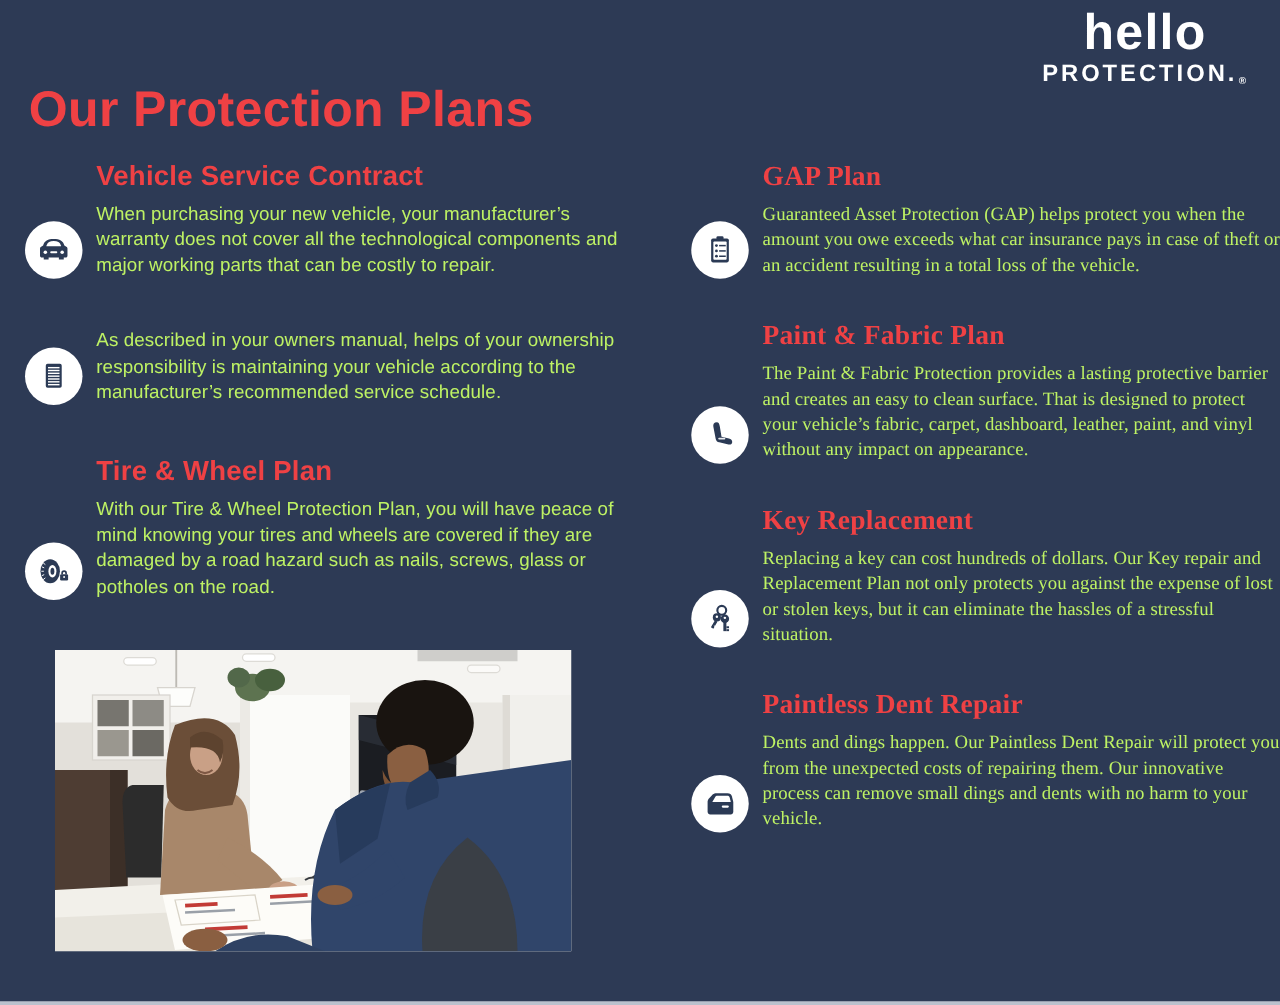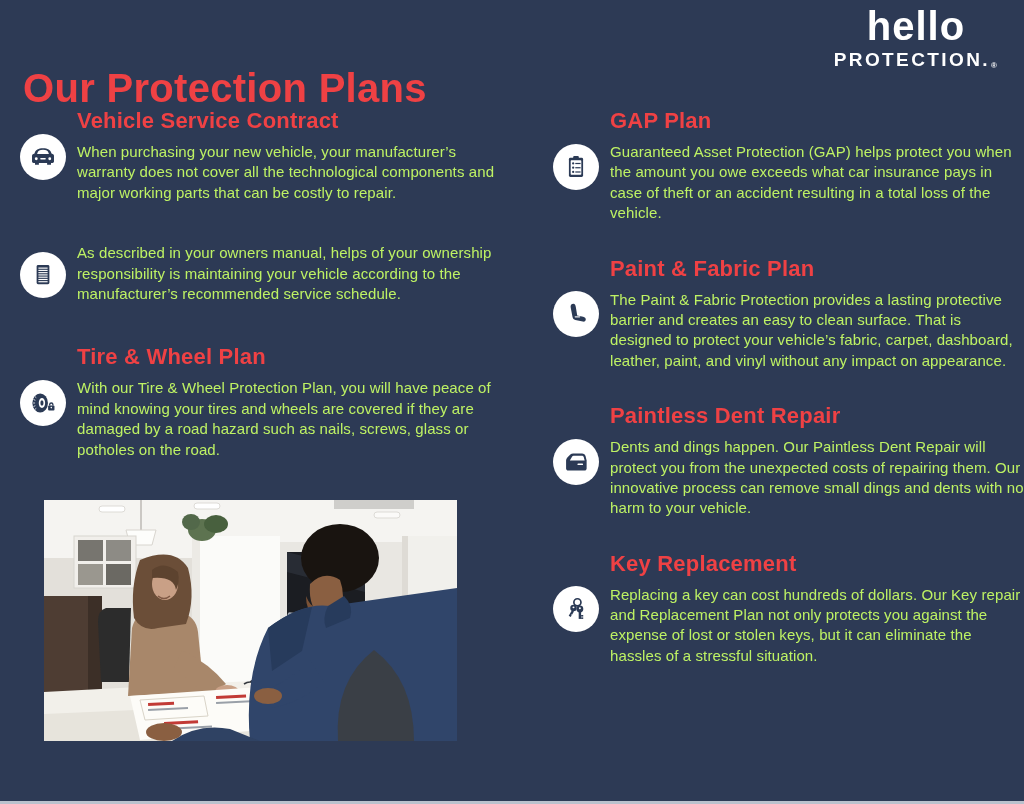--- a/index.html
+++ b/index.html
@@ -27,24 +27,24 @@
   }
   .reg-mark{font-size:8px;vertical-align:baseline;position:relative;top:2px;left:1px;}
   .columns{
     position:absolute;top:108px;left:0;right:0;bottom:0;
     display:flex;
   }
   .col{box-sizing:border-box;}
   .col-left{width:512px;padding-left:20px;}
   .col-right{width:512px;padding-left:41px;}
   .plan{
-    display:flex;align-items:center;
+    display:flex;align-items:flex-end;margin-top:20px;
   }
   .col-left .plan{margin-bottom:40px;}
-  .col-right .plan{margin-bottom:32px;}
+  .col-right .plan{margin-bottom:32px;font-family:Liberation Serif, serif;}
   .icon-circle{
     flex:0 0 46px;width:46px;height:46px;border-radius:50%;
     background:#ffffff;display:flex;align-items:center;justify-content:center;
     margin-top:2px;
   }
   .icon-circle svg{width:34px;height:34px;display:block;}
   .plan-body{padding-left:11px;}
   .plan-title{
     margin:0 0 8px 0;font-size:22px;font-weight:bold;color:#ef4144;
     letter-spacing:.2px;
@@ -264,50 +264,50 @@
         </span>
         <div class="plan-body">
           <h2 class="plan-title">Paint &amp; Fabric Plan</h2>
           <p class="plan-text">The Paint &amp; Fabric Protection provides a lasting protective barrier and creates an easy to clean surface. That is designed to protect your vehicle’s fabric, carpet, dashboard, leather, paint, and vinyl without any impact on appearance.</p>
         </div>
       </div>
 
       <div class="plan">
         <span class="icon-circle">
           <svg viewBox="0 0 48 48">
-            <path class="ic" d="M20 12h12.5c2.6 0 4.3 1.2 5 3.8l1.5 6.2v11c0 1.7-1.3 3-3 3H13c-1.7 0-3-1.3-3-3V22c0-1.6.6-2.9 1.8-4.2L16 13.4c1-1 2.4-1.4 4-1.4z"></path>
-            <path class="icw" d="M20.6 15h11.6c1.5 0 2.4.7 2.8 2.2l1.2 4.8H15.3l3.3-5.6c.5-.9 1.1-1.4 2-1.4z"></path>
-            <rect class="icw" x="26" y="26" width="8" height="2.4" rx="1.2"></rect>
-          </svg>
-        </span>
-        <div class="plan-body">
-          <h2 class="plan-title">Paintless Dent Repair</h2>
-          <p class="plan-text">Dents and dings happen. Our Paintless Dent Repair will protect you from the unexpected costs of repairing them. Our innovative process can remove small dings and dents with no harm to your vehicle.</p>
-        </div>
-      </div>
-
-      <div class="plan">
-        <span class="icon-circle">
-          <svg viewBox="0 0 48 48">
             <circle cx="26" cy="14.5" r="5" fill="none" stroke="#2b3a55" stroke-width="2.4"></circle>
             <g class="ic">
               <circle cx="20.5" cy="22.5" r="4.6"></circle>
               <path d="M18.5 25.5l-4.8 8.2 2.8 1.6 1.3-2.2-1-1.6 1.6.5 2.7-4.6z"></path>
               <circle class="icw" cx="20.5" cy="21.7" r="1.4"></circle>
               <circle cx="29.5" cy="24" r="4.8"></circle>
               <rect x="27.8" y="27" width="3.4" height="11"></rect>
               <rect x="31.2" y="32.5" width="3" height="2.2"></rect>
               <rect x="31.2" y="35.8" width="3" height="2.2"></rect>
               <circle class="icw" cx="29.5" cy="23" r="1.4"></circle>
             </g>
           </svg>
         </span>
         <div class="plan-body">
           <h2 class="plan-title">Key Replacement</h2>
           <p class="plan-text">Replacing a key can cost hundreds of dollars. Our Key repair and Replacement Plan not only protects you against the expense of lost or stolen keys, but it can eliminate the hassles of a stressful situation.</p>
         </div>
       </div>
 
+      <div class="plan">
+        <span class="icon-circle">
+          <svg viewBox="0 0 48 48">
+            <path class="ic" d="M20 12h12.5c2.6 0 4.3 1.2 5 3.8l1.5 6.2v11c0 1.7-1.3 3-3 3H13c-1.7 0-3-1.3-3-3V22c0-1.6.6-2.9 1.8-4.2L16 13.4c1-1 2.4-1.4 4-1.4z"></path>
+            <path class="icw" d="M20.6 15h11.6c1.5 0 2.4.7 2.8 2.2l1.2 4.8H15.3l3.3-5.6c.5-.9 1.1-1.4 2-1.4z"></path>
+            <rect class="icw" x="26" y="26" width="8" height="2.4" rx="1.2"></rect>
+          </svg>
+        </span>
+        <div class="plan-body">
+          <h2 class="plan-title">Paintless Dent Repair</h2>
+          <p class="plan-text">Dents and dings happen. Our Paintless Dent Repair will protect you from the unexpected costs of repairing them. Our innovative process can remove small dings and dents with no harm to your vehicle.</p>
+        </div>
+      </div>
+
     </div>
   </div>
 
   <div class="bottom-strip"></div>
 </div>
 
 </body></html>

